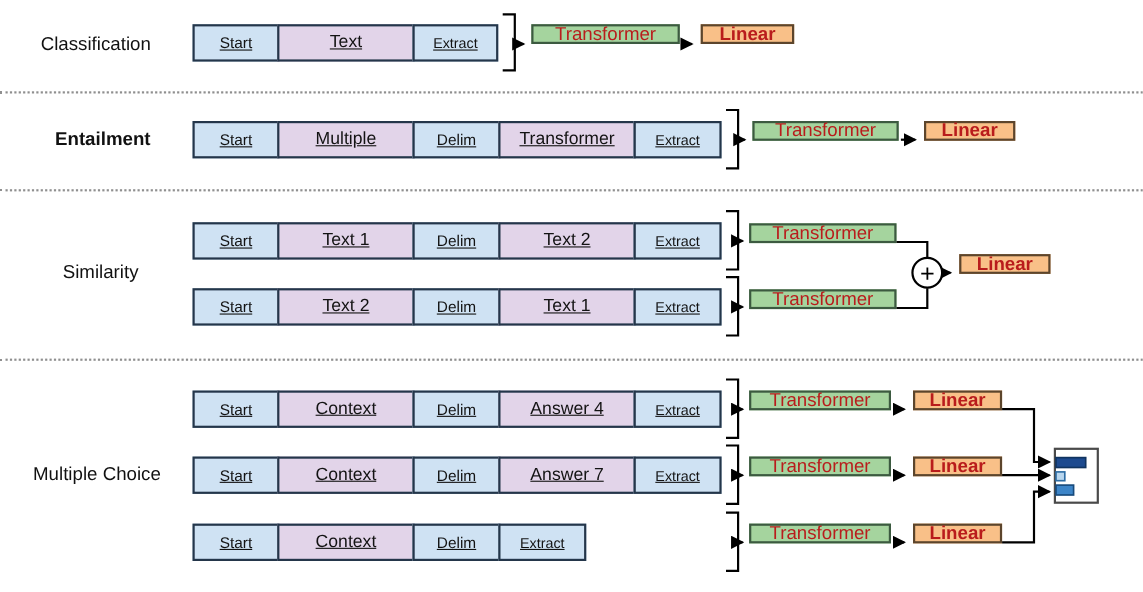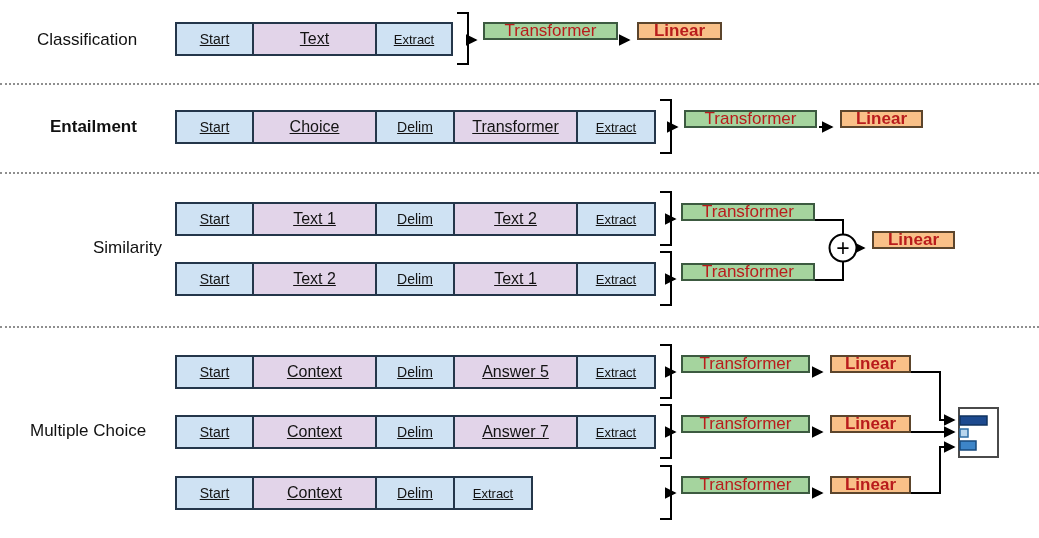--- a/index.html
+++ b/index.html
@@ -32,34 +32,34 @@
 <body>
 
 <div class="canvas">
 
   <div class="sep" style="top:83px;"></div>
   <div class="sep" style="top:172px;"></div>
   <div class="sep" style="top:326px;"></div>
 
   <div class="row-label" style="left:37px;top:30px;">Classification</div>
   <div class="row-label" style="left:50px;top:117px;font-weight:bold;">Entailment</div>
-  <div class="row-label" style="left:57px;top:238px;margin-left:36px;">Similarity</div>
+  <div class="row-label" style="left:57px;top:238px;">Similarity</div>
   <div class="row-label" style="left:30px;top:421px;">Multiple Choice</div>
 
   <div class="seq" style="left:175px;top:22px;">
     <div class="seg blue fs-sm" style="width:79px;">Start</div>
     <div class="seg purple fs-lg" style="width:125px;">Text</div>
     <div class="seg blue fs-xs" style="width:78px;">Extract</div>
   </div>
   <div class="block transformer" style="left:483px;top:22px;width:135px;">Transformer</div>
   <div class="block linear" style="left:637px;top:22px;width:85px;">Linear</div>
 
   <div class="seq" style="left:175px;top:110px;">
     <div class="seg blue fs-sm" style="width:79px;">Start</div>
-    <div class="seg purple fs-lg" style="width:125px;">Choice</div>
+    <div class="seg purple fs-lg" style="width:125px;">Multiple</div>
     <div class="seg blue fs-sm" style="width:80px;">Delim</div>
     <div class="seg purple fs-lg" style="width:125px;">Transformer</div>
     <div class="seg blue fs-xs" style="width:80px;">Extract</div>
   </div>
   <div class="block transformer" style="left:684px;top:110px;width:133px;">Transformer</div>
   <div class="block linear" style="left:840px;top:110px;width:83px;">Linear</div>
 
   <div class="seq" style="left:175px;top:202px;">
     <div class="seg blue fs-sm" style="width:79px;">Start</div>
     <div class="seg purple fs-lg" style="width:125px;">Text 1</div>
@@ -75,21 +75,21 @@
     <div class="seg blue fs-xs" style="width:80px;">Extract</div>
   </div>
   <div class="block transformer" style="left:681px;top:203px;width:134px;">Transformer</div>
   <div class="block transformer" style="left:681px;top:263px;width:134px;">Transformer</div>
   <div class="block linear" style="left:872px;top:231px;width:83px;">Linear</div>
 
   <div class="seq" style="left:175px;top:355px;">
     <div class="seg blue fs-sm" style="width:79px;">Start</div>
     <div class="seg purple fs-lg" style="width:125px;">Context</div>
     <div class="seg blue fs-sm" style="width:80px;">Delim</div>
-    <div class="seg purple fs-lg" style="width:125px;">Answer 5</div>
+    <div class="seg purple fs-lg" style="width:125px;">Answer 4</div>
     <div class="seg blue fs-xs" style="width:80px;">Extract</div>
   </div>
   <div class="seq" style="left:175px;top:415px;">
     <div class="seg blue fs-sm" style="width:79px;">Start</div>
     <div class="seg purple fs-lg" style="width:125px;">Context</div>
     <div class="seg blue fs-sm" style="width:80px;">Delim</div>
     <div class="seg purple fs-lg" style="width:125px;">Answer 7</div>
     <div class="seg blue fs-xs" style="width:80px;">Extract</div>
   </div>
   <div class="seq" style="left:175px;top:476px;">

